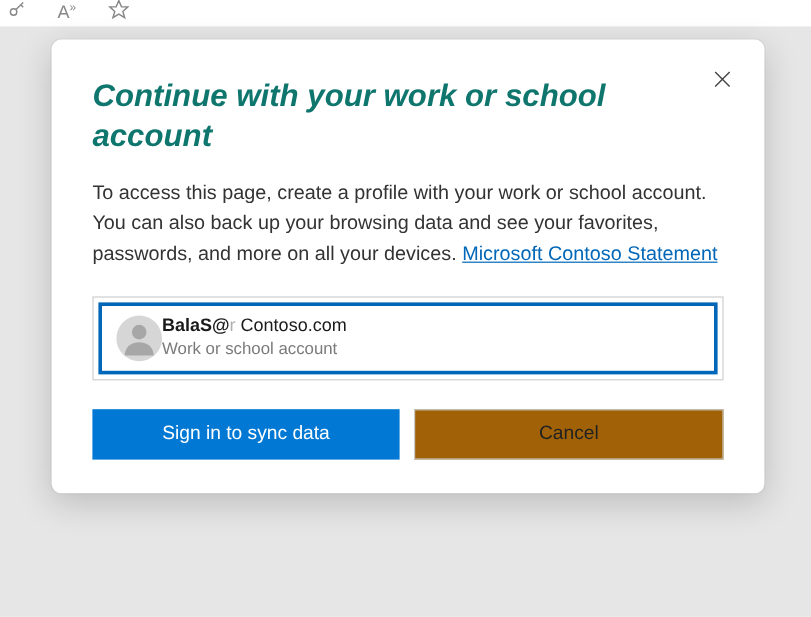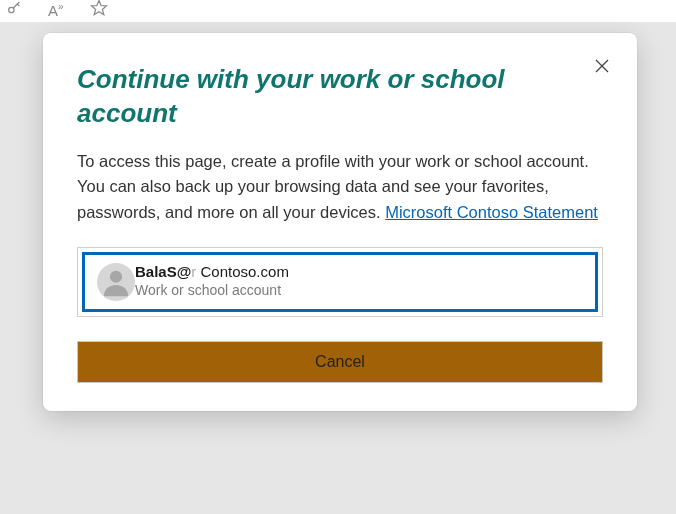--- a/index.html
+++ b/index.html
@@ -217,15 +217,16 @@
       <div class="account-text">
         <div class="account-email">
           <span>BalaS@</span><span class="email-fade">r</span> <span class="email-domain">Contoso.com</span>
         </div>
         <div class="account-type">Work or school account</div>
       </div>
     </div>
   </div>
 
   <div class="button-row">
+    <button class="btn btn-primary">Sign in to sync data</button>
     <button class="btn btn-secondary">Cancel</button>
   </div>
 </div>
 
 </body></html>

